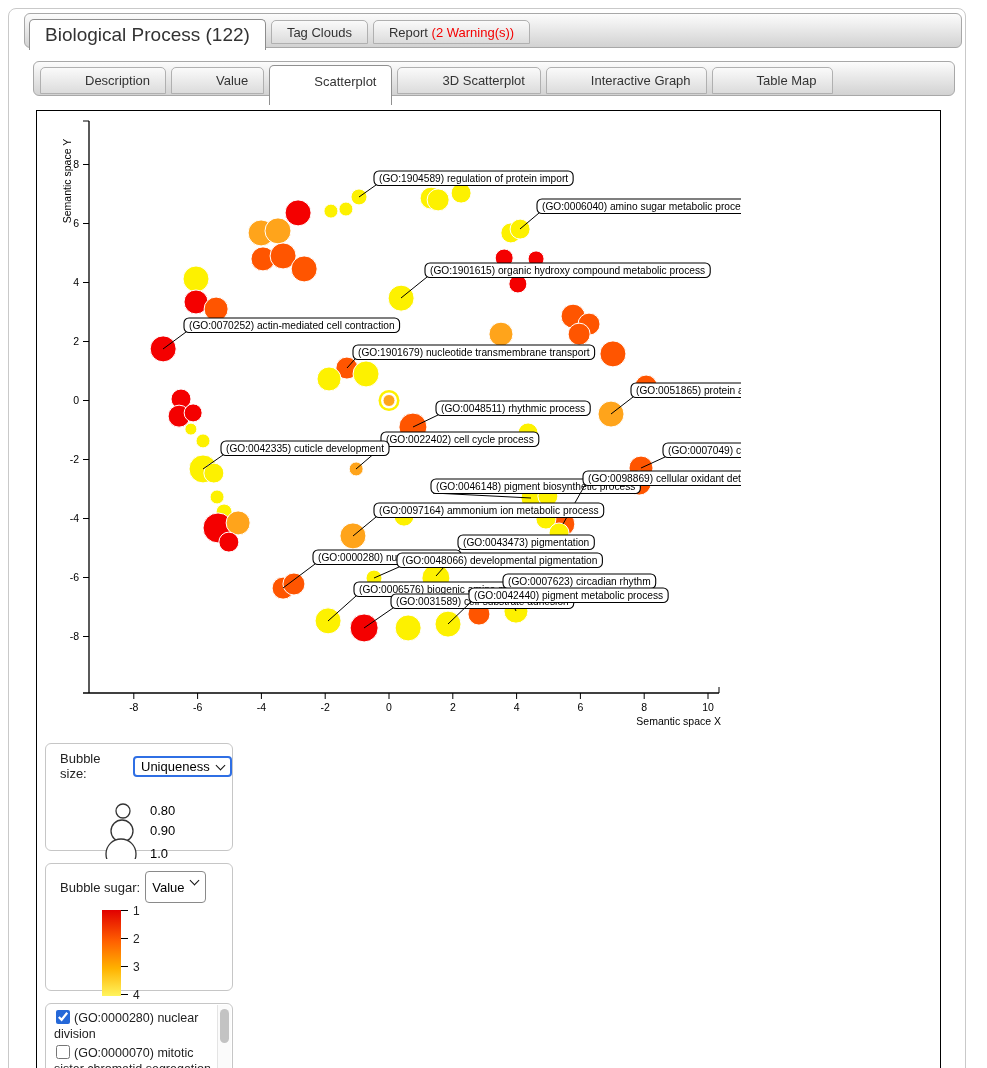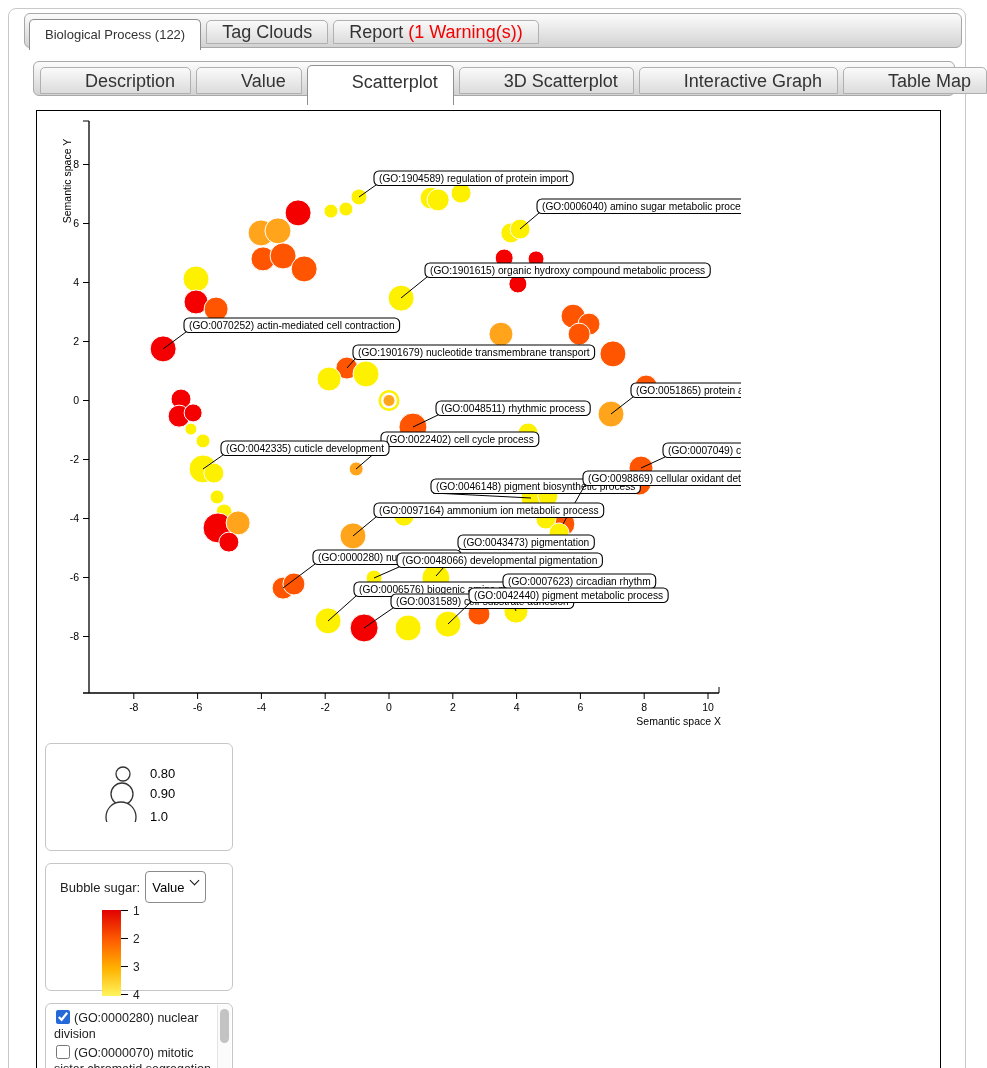--- a/index.html
+++ b/index.html
@@ -4,25 +4,25 @@
 <style>
   html,body{margin:0;padding:0;width:987px;height:1068px;overflow:hidden;background:#fff;
     font-family:"Liberation Sans","DejaVu Sans",sans-serif;color:#222;}
   .outer-panel{position:absolute;left:8px;top:8px;width:956px;height:1100px;
     border:1px solid #c9c9c9;border-radius:8px;background:#fff;}
   
   .tabbar{position:absolute;display:flex;align-items:flex-start;box-sizing:border-box;
     background:linear-gradient(#fcfcfc,#d2d2d2);border:1px solid #a8a8a8;border-radius:6px;}
   .tabbar1{left:24px;top:13px;width:938px;height:35px;padding:6px 0 0 4px;}
   .tabbar2{left:33px;top:61px;width:922px;height:35px;padding:5px 0 0 6px;}
-  .tab{box-sizing:border-box;margin-right:5px;padding:0 15px;font-size:18px;color:#333;
+  .tab{box-sizing:border-box;margin-right:5px;padding:0 15px;font-size:13px;color:#333;
     background:linear-gradient(#fafafa,#dcdcdc);border:1px solid #b0b0b0;
     border-radius:5px 5px 0 0;height:24px;line-height:23px;white-space:nowrap;cursor:pointer;}
   .tabbar1 .tab.active{height:31px;line-height:29px;background:#fff;border-color:#8d8d8d;
-    border-bottom:none;margin-top:-1px;font-size:13px;}
+    border-bottom:none;margin-top:-1px;font-size:19px;}
   .tabbar2 .tab{height:27px;line-height:26px;padding-left:44px;}
   .tabbar2 .tab.active{height:40px;line-height:32px;background:#fff;border-color:#909090;
     border-bottom:none;margin-top:-2px;z-index:3;position:relative;text-align:right;}
   .warn{color:#f40000;}
   
   .plotbox{position:absolute;left:36px;top:110px;width:903px;height:1000px;
     border:1px solid #000;background:#fff;}
   svg.plot{position:absolute;left:0;top:0;overflow:hidden;}
   
   .ctl{position:absolute;left:8px;box-sizing:border-box;width:188px;background:#fff;
@@ -51,21 +51,21 @@
   .scroll-thumb{position:absolute;left:2px;top:4px;width:9px;height:34px;border-radius:5px;background:#c3c3c3;}
 </style>
 </head>
 <body>
 
 <div class="outer-panel"></div>
 
 <div class="tabbar tabbar1" id="top-tabbar">
     <div class="tab active"><span>Biological Process (122)</span></div>
     <div class="tab"><span>Tag Clouds</span></div>
-    <div class="tab"><span>Report </span><span class="warn">(1 Warning(s))</span></div>
+    <div class="tab"><span>Report </span><span class="warn">(2 Warning(s))</span></div>
   </div>
 <div class="tabbar tabbar2" id="sub-tabbar">
     <div class="tab"><span>Description</span></div>
     <div class="tab"><span>Value</span></div>
     <div class="tab active"><span>Scatterplot</span></div>
     <div class="tab"><span>3D Scatterplot</span></div>
     <div class="tab"><span>Interactive Graph</span></div>
     <div class="tab"><span>Table Map</span></div>
   </div>
 
@@ -240,20 +240,26 @@
       <text x="471" y="473.5" font-size="10.2">(GO:0007623) circadian rhythm</text>
       <line x1="356" y1="497" x2="327" y2="517" stroke="#000" stroke-width="1"></line>
       <rect x="354" y="483" width="182.734375" height="14.5" rx="5" fill="#fff" stroke="#000" stroke-width="1.1"></rect>
       <text x="359" y="493.5" font-size="10.2">(GO:0031589) cell-substrate adhesion</text>
       <line x1="434" y1="491" x2="411" y2="513" stroke="#000" stroke-width="1"></line>
       <rect x="432" y="477" width="199.140625" height="14.5" rx="5" fill="#fff" stroke="#000" stroke-width="1.1"></rect>
       <text x="437" y="487.5" font-size="10.2">(GO:0042440) pigment metabolic process</text>
     </svg>
 
   <div class="ctl" id="size-box">
+    <div class="ctl-row">
+      <span>Bubble size:</span>
+      <span class="selwrap focused">
+        <select id="size-select"><option value="" selected="">Uniqueness</option></select>
+      </span>
+    </div>
     <svg id="size-legend" width="186" height="78">
         <circle cx="77" cy="30" r="7" fill="#fff" stroke="#333" stroke-width="1.3"></circle>
         <text x="104" y="34" font-size="13">0.80</text>
         <circle cx="76" cy="50" r="11" fill="#fff" stroke="#333" stroke-width="1.3"></circle>
         <text x="104" y="54" font-size="13">0.90</text>
         <circle cx="75" cy="73" r="15" fill="#fff" stroke="#333" stroke-width="1.3"></circle>
         <text x="104" y="77" font-size="13">1.0</text>
       </svg>
   </div>
 

